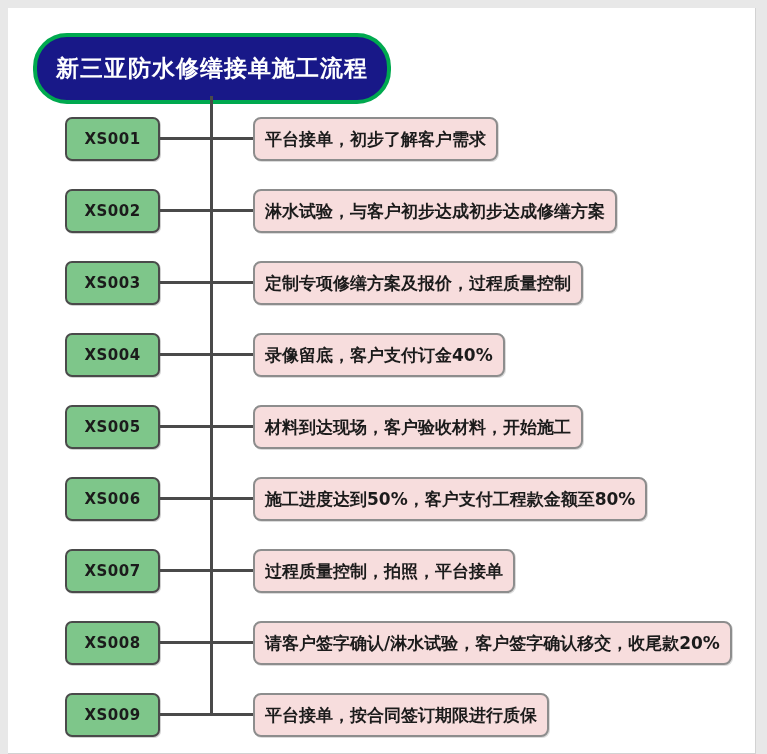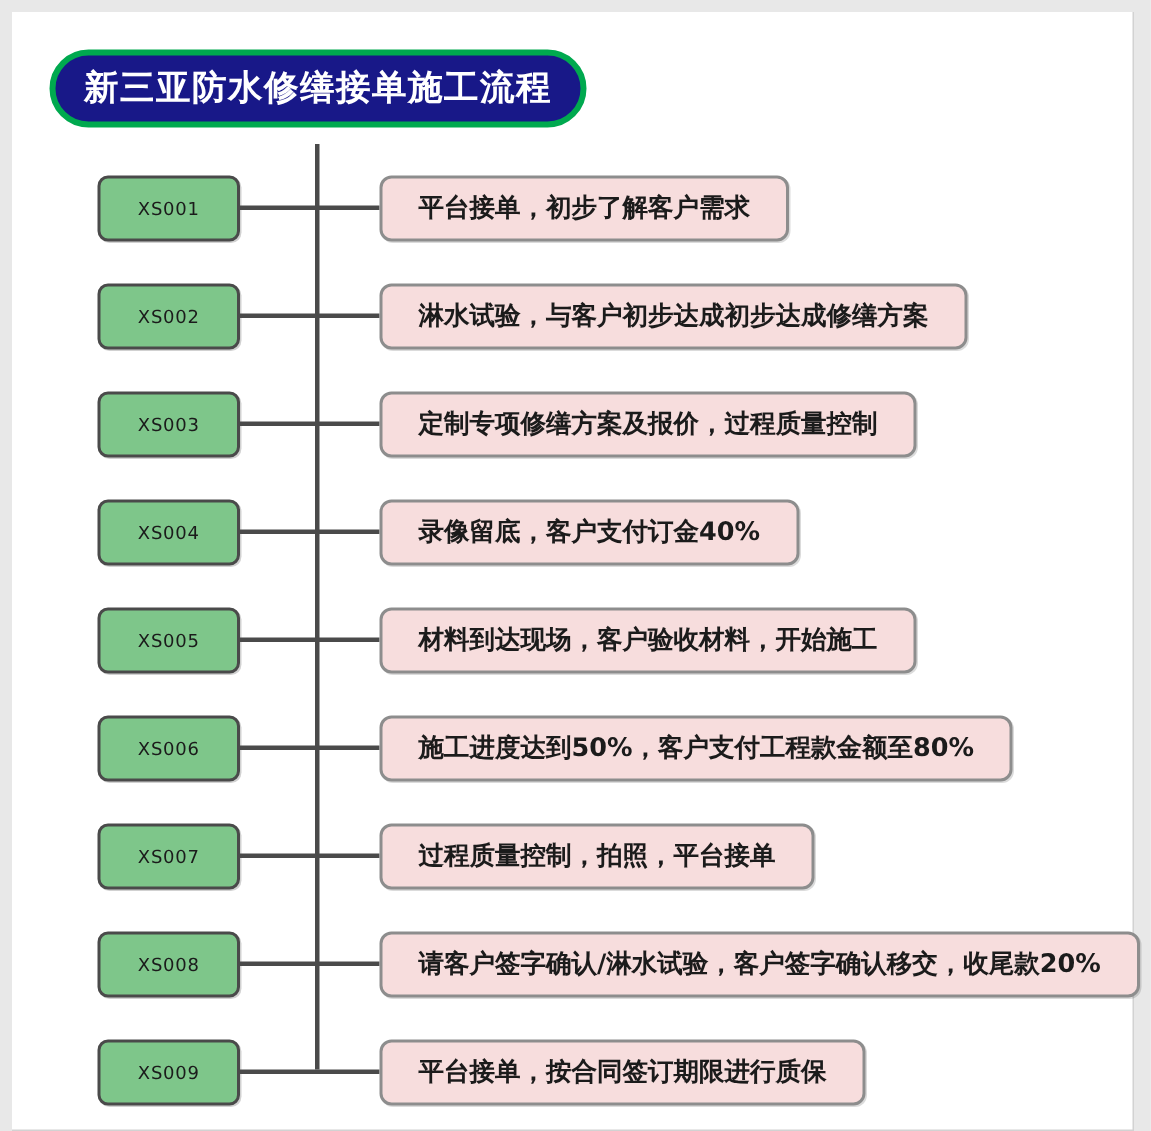--- a/index.html
+++ b/index.html
@@ -26,21 +26,21 @@
     border-right: 1px solid #d2d2d2;
     border-bottom: 1px solid #d2d2d2;
   }
 
   
   #title-pill {
     position: absolute;
     left: 25px;
     top: 25px;
     width: 358px;
-    height: 52px;
+    height: 71px;
     background: #181888;
     border: 4px solid #00a94f;
     border-radius: 34px;
     display: flex;
     align-items: center;
     justify-content: center;
   }
   #title-pill .title-text {
     color: #ffffff;
     font-size: 23px;
@@ -74,22 +74,22 @@
     background: #7ec68a;
     border: 2px solid #4a4a4a;
     border-radius: 7px;
     display: flex;
     align-items: center;
     justify-content: center;
     box-shadow: 1px 1px 0 rgba(0,0,0,0.18);
   }
   .id-box .id-text {
     color: #1b1b1b;
-    font-size: 12px;
-    font-weight: normal;
+    font-size: 15px;
+    font-weight: bold;
     letter-spacing: 0.5px;
     line-height: 1;
   }
   .connector {
     position: absolute;
     left: 152px;
     top: 20px;
     width: 93px;
     height: 3px;
     background: #4a4a4a;
@@ -97,21 +97,21 @@
   .desc-box {
     position: absolute;
     left: 245px;
     top: 0;
     height: 44px;
     background: #f7dddd;
     border: 2px solid #8d8d8d;
     border-radius: 8px;
     display: flex;
     align-items: center;
-    padding: 0 24px;
+    padding: 0 10px;
     box-shadow: 1px 1px 0 rgba(0,0,0,0.14);
   }
   .desc-box .desc-text {
     color: #1b1b1b;
     font-size: 17px;
     font-weight: bold;
     white-space: nowrap;
     line-height: 1;
   }
 </style>

